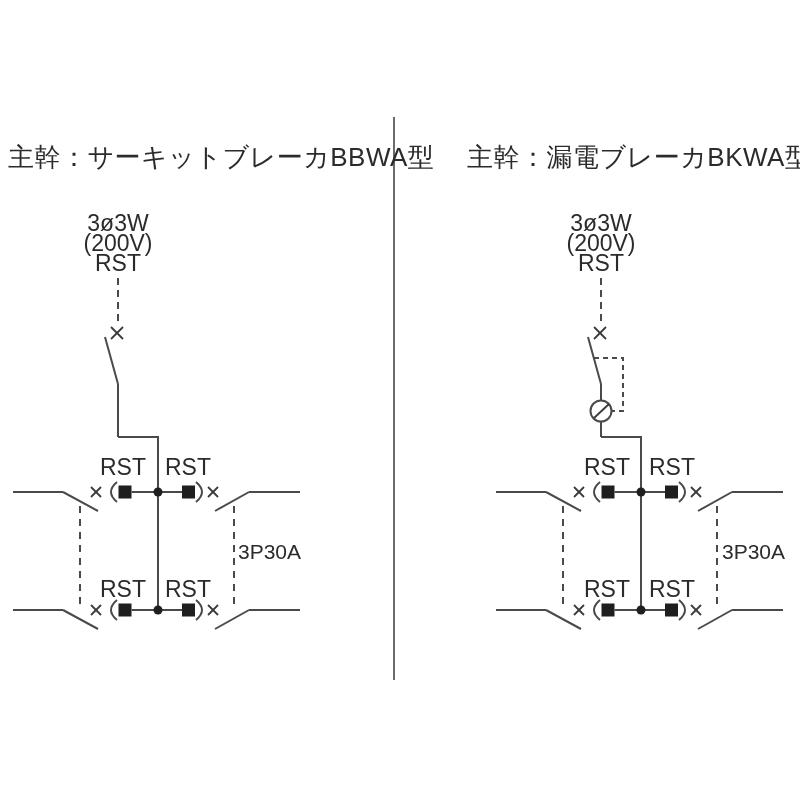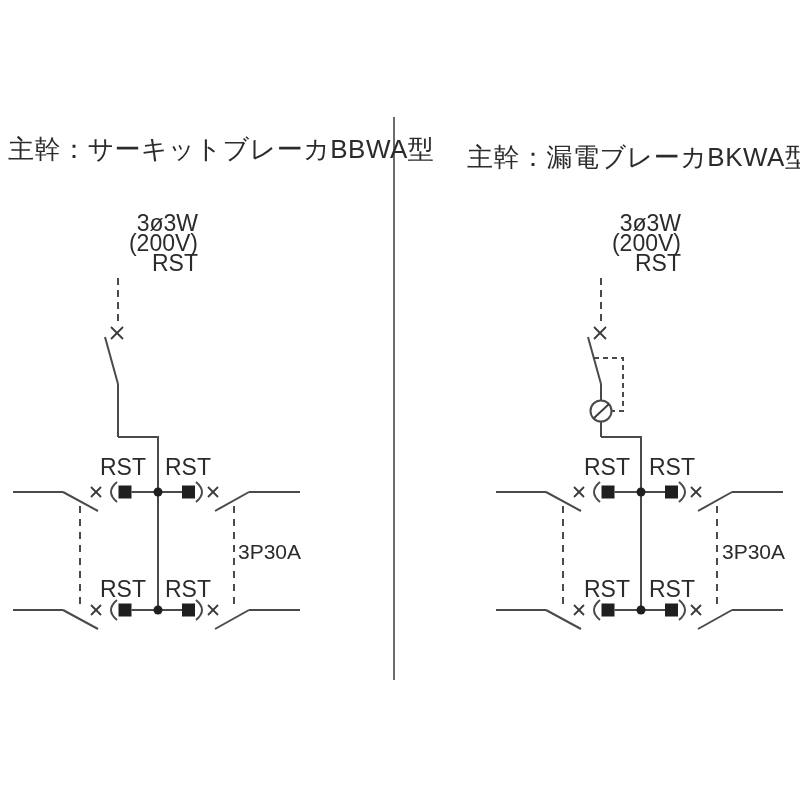--- a/index.html
+++ b/index.html
@@ -6,21 +6,21 @@
   body{
     width:800px;height:800px;background:#ffffff;position:relative;
     font-family:"Liberation Sans","DejaVu Sans",sans-serif;
     color:#2b2b2b;overflow:hidden;
   }
   .abs{position:absolute;}
   .panel-title{
     font-size:26px;font-weight:500;letter-spacing:0.5px;white-space:nowrap;
   }
   .feed-block{
-    width:160px;text-align:right;font-size:23px;line-height:20px;font-weight:500;
+    width:160px;text-align:center;font-size:23px;line-height:20px;font-weight:500;
   }
   .rst-label{
     width:64px;text-align:center;font-size:23px;font-weight:500;
   }
   .rating-label{
     font-size:21px;font-weight:500;white-space:nowrap;
   }
   .divider{
     width:2px;background:#6b6b6b;
   }
@@ -31,21 +31,21 @@
   .xmark{stroke:#3a3a3a;stroke-width:1.8;fill:none;}
   .sq{fill:#1f1f1f;stroke:none;}
   .dot{fill:#1f1f1f;stroke:none;}
   .elb-circle{fill:#ffffff;stroke:#4a4a4a;stroke-width:2;}
 </style>
 </head>
 <body>
 
 <div class="abs divider" style="left:393px;top:117px;height:563px;"></div>
 
-<div class="abs panel-title" style="left:8px;top:132px;">主幹：サーキットブレーカBBWA型</div>
+<div class="abs panel-title" style="left:8px;top:140px;">主幹：サーキットブレーカBBWA型</div>
 
 <div class="abs feed-block" style="left:38px;top:213px;">
   <div>3ø3W</div>
   <div>(200V)</div>
   <div>RST</div>
 </div>
 
 <div class="abs rst-label" style="left:91px;top:454px;">RST</div>
 <div class="abs rst-label" style="left:156px;top:454px;">RST</div>
 <div class="abs rst-label" style="left:91px;top:576px;">RST</div>

